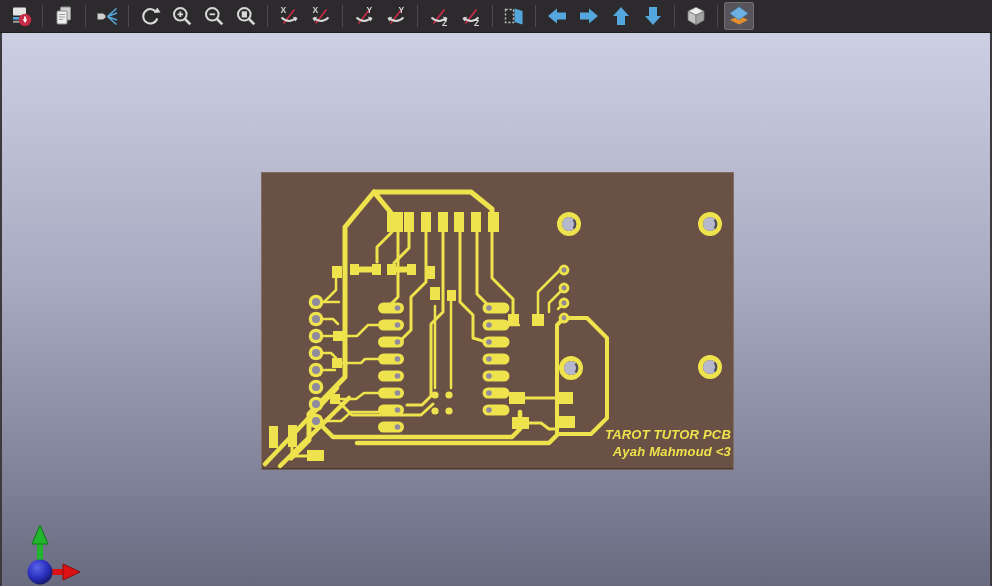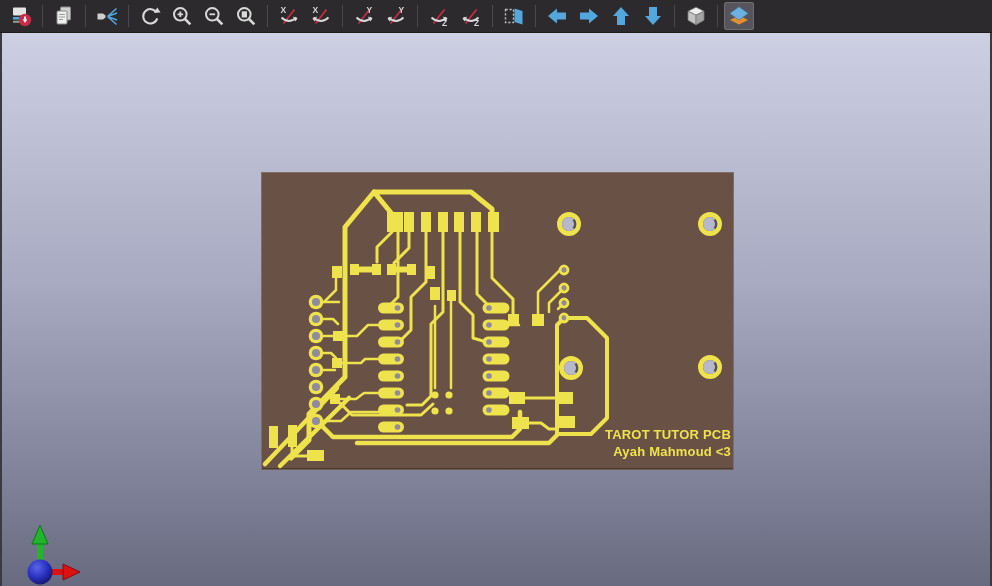--- a/index.html
+++ b/index.html
@@ -38,20 +38,21 @@
   .viewport{
     position:relative;flex:1;
     background:linear-gradient(180deg,
       var(--vp-top,#cdcfe3) 0%,
       #a8aac1 45%,
       #83859c 78%,
       var(--vp-bottom,#686a80) 100%);
     border-left:2px solid #3a3a3f;
     border-right:2px solid #3a3a3f;
     box-sizing:border-box;
+    font-style:italic;
   }
   .pcb{position:absolute;left:259px;top:139px;}
   .pcb text{
     font-family:"Liberation Sans",sans-serif;
     font-weight:bold;
     fill:var(--copper,#eee24d);
     letter-spacing:.2px;
   }
   .gizmo{position:absolute;left:2px;bottom:1px;}
 </style>

